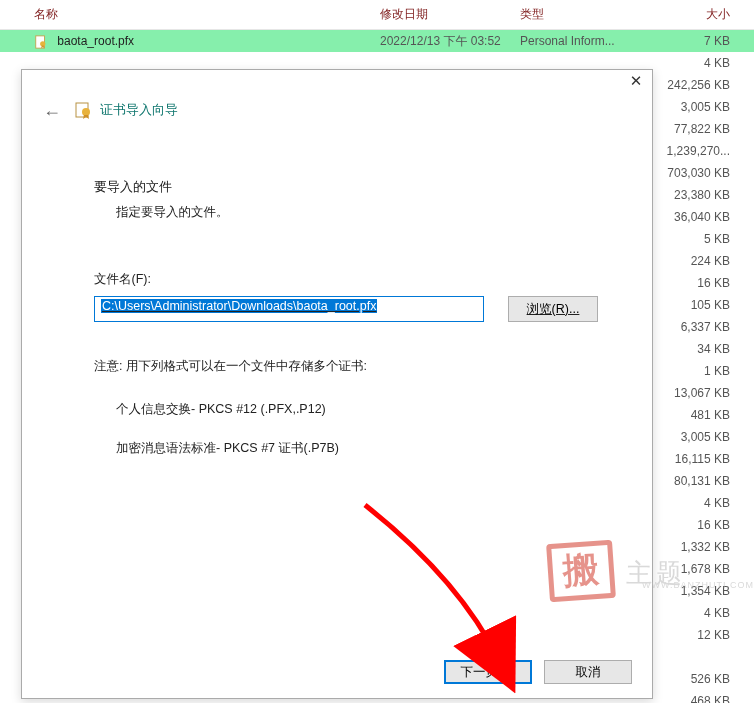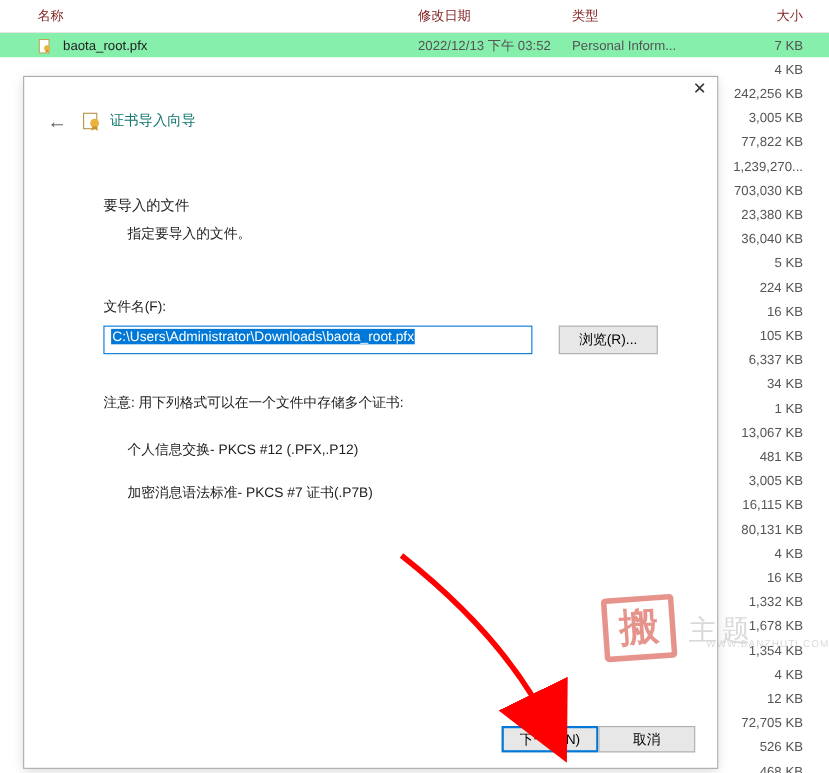--- a/index.html
+++ b/index.html
@@ -90,21 +90,21 @@
     color: #0f766e;
   }
   .dlg-body {
     padding: 52px 44px 0 72px;
     font-size: 12.5px;
     color: #222;
   }
   .section-head { font-size: 13px; margin-bottom: 8px; }
   .section-sub { padding-left: 22px; margin-bottom: 50px; font-size: 12.5px; }
   .filename-label { padding-left: 0; margin-bottom: 8px; }
-  .file-row { display: flex; align-items: flex-end; margin-bottom: 36px; }
+  .file-row { display: flex; align-items: flex-end; margin-bottom: 36px; text-decoration: underline; }
   .file-input {
     width: 390px;
     height: 26px;
     border: 1px solid #0078d7;
     padding: 2px 6px;
     font-size: 12.5px;
     color: #0a0a0a;
     outline: none;
   }
   .file-input .sel-text {
@@ -120,20 +120,21 @@
     font-size: 12.5px;
     cursor: pointer;
   }
   .note { margin-bottom: 26px; }
   .fmt-list { padding-left: 22px; }
   .fmt-item { margin-bottom: 22px; font-size: 12.5px; }
   .dlg-footer {
     position: absolute;
     bottom: 14px; right: 20px;
     display: flex;
+    gap: 12px;
   }
   .btn {
     width: 88px; height: 24px;
     font-size: 12.5px;
     border: 1px solid #adadad;
     background: #e7e7e7;
     cursor: pointer;
   }
   .btn.primary {
     border: 2px solid #0078d7;
@@ -367,21 +368,20 @@
       <div class="bg-row">
         <div class="col-name"></div>
         <div class="col-date"></div>
         <div class="col-type"></div>
         <div class="col-size">12 KB</div>
       </div>
       <div class="bg-row">
         <div class="col-name"></div>
         <div class="col-date"></div>
         <div class="col-type"></div>
-        <div class="col-size">72,705 KB</div>
       </div>
       <div class="bg-row">
         <div class="col-name"></div>
         <div class="col-date"></div>
         <div class="col-type"></div>
         <div class="col-size">526 KB</div>
       </div>
       <div class="bg-row">
         <div class="col-name"></div>
         <div class="col-date"></div>

